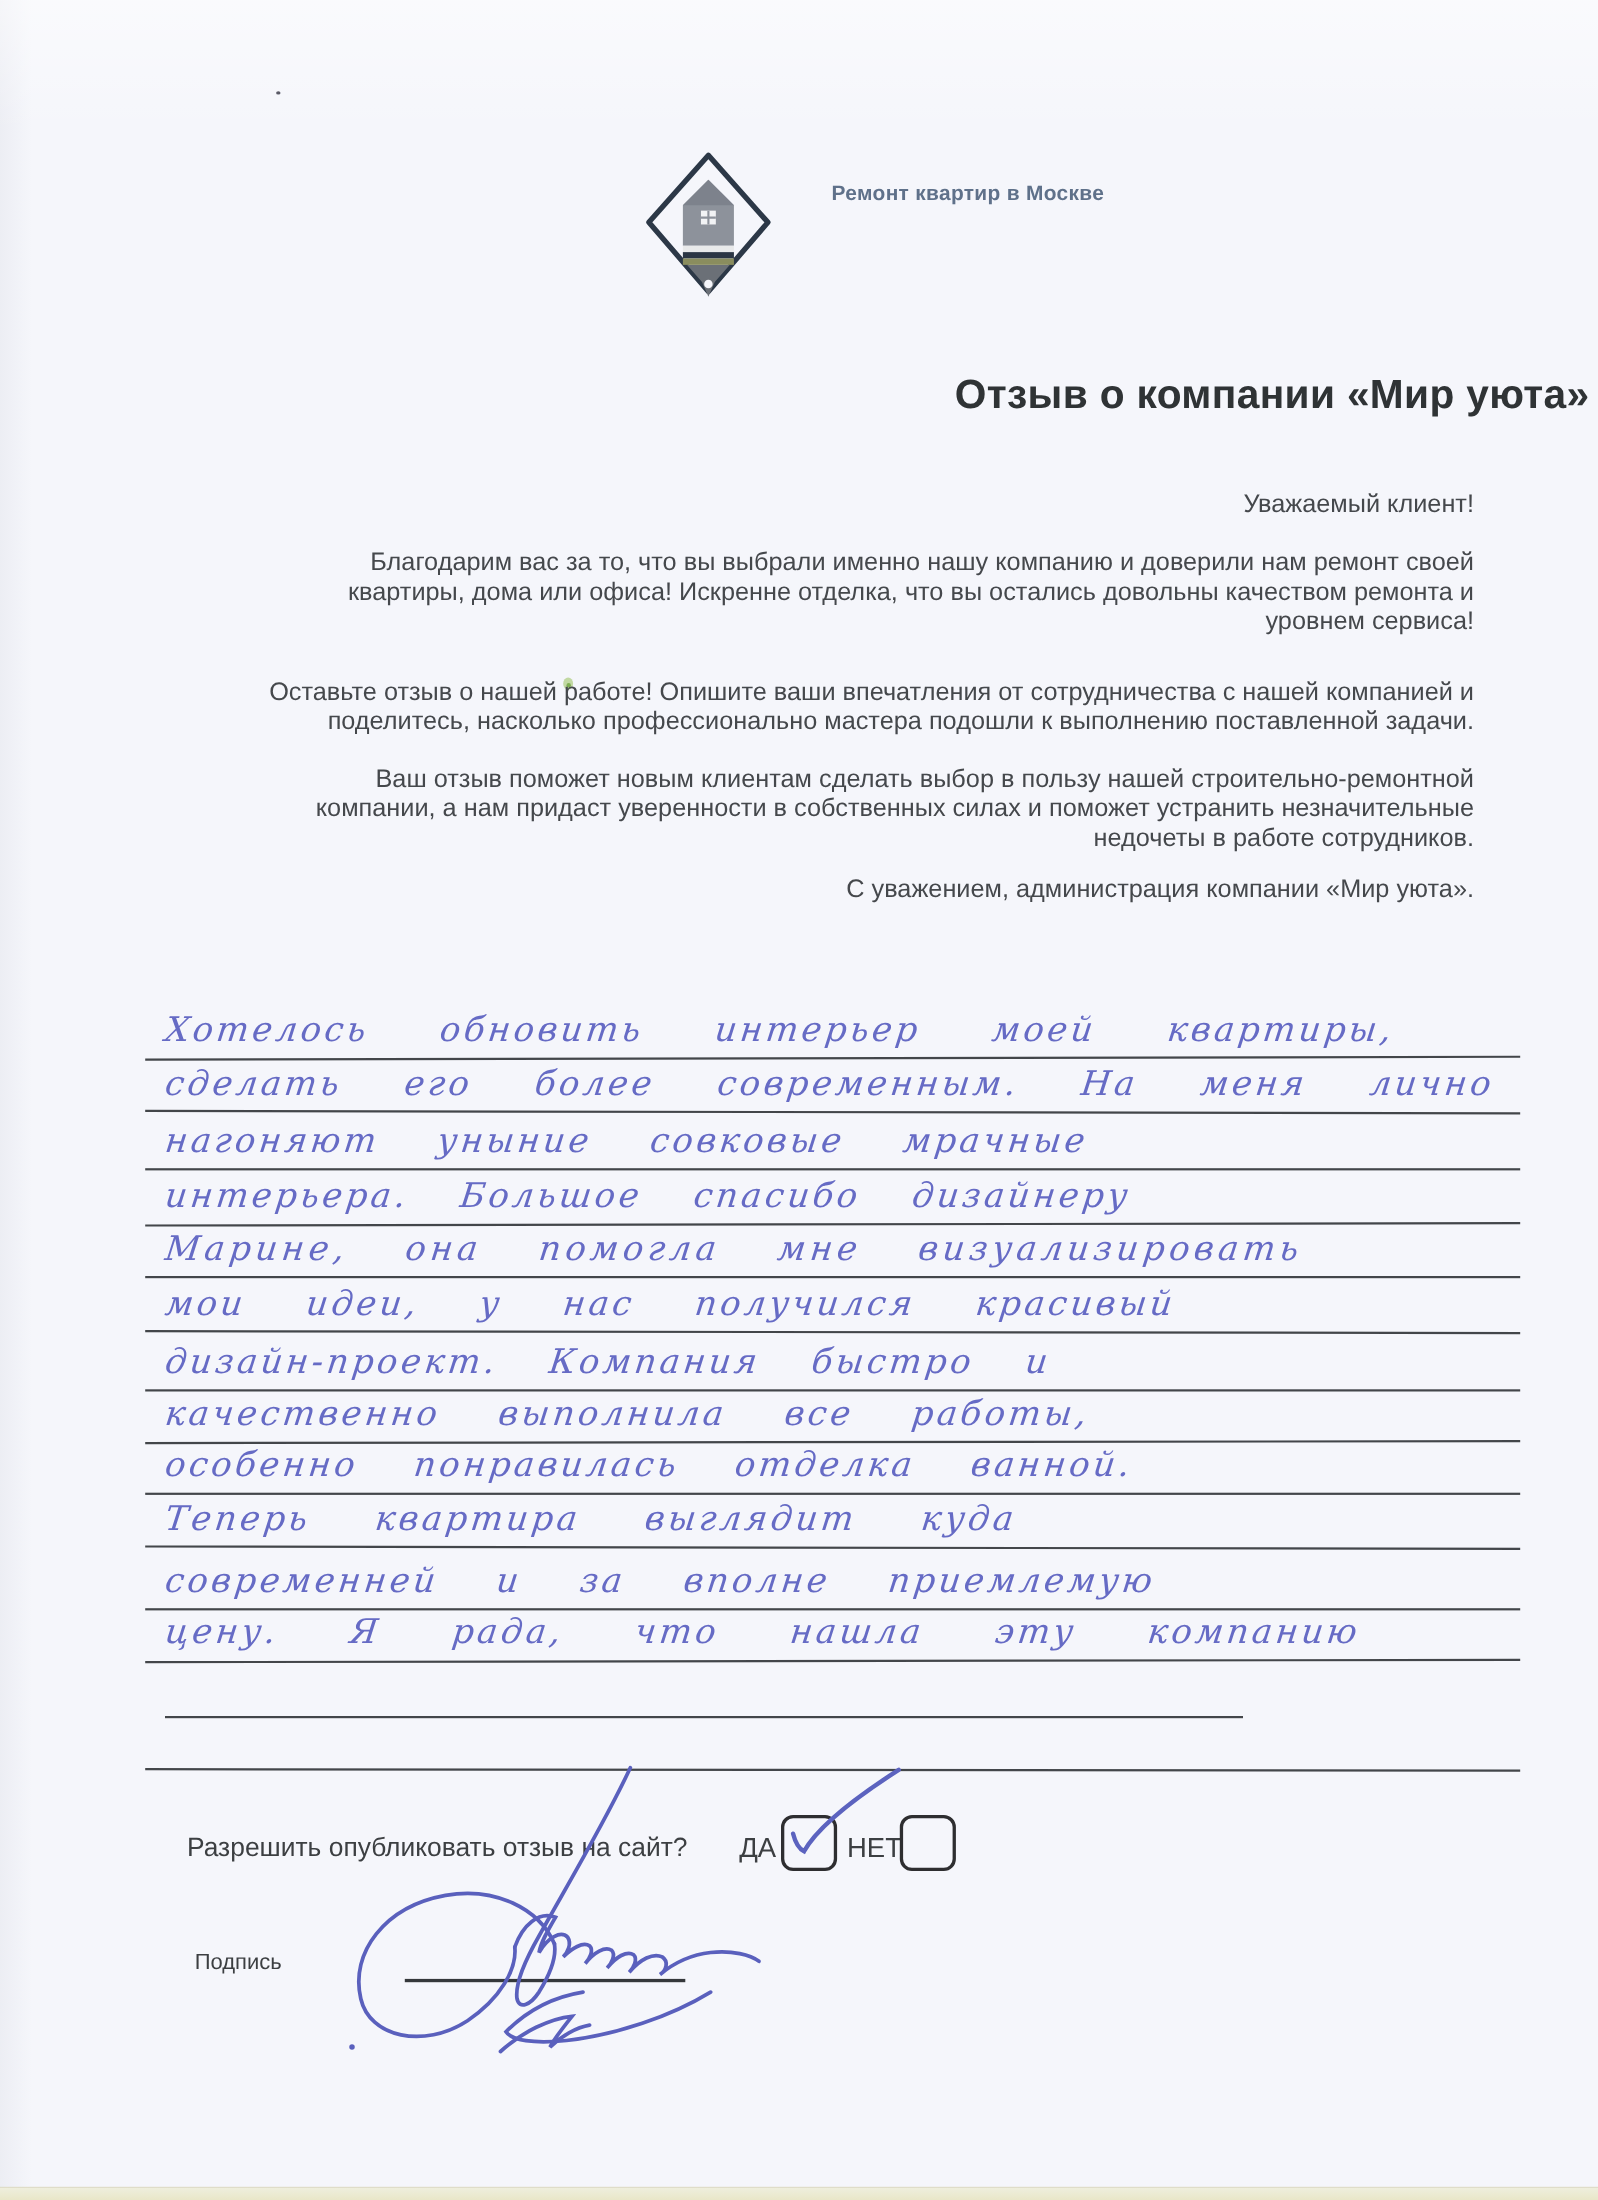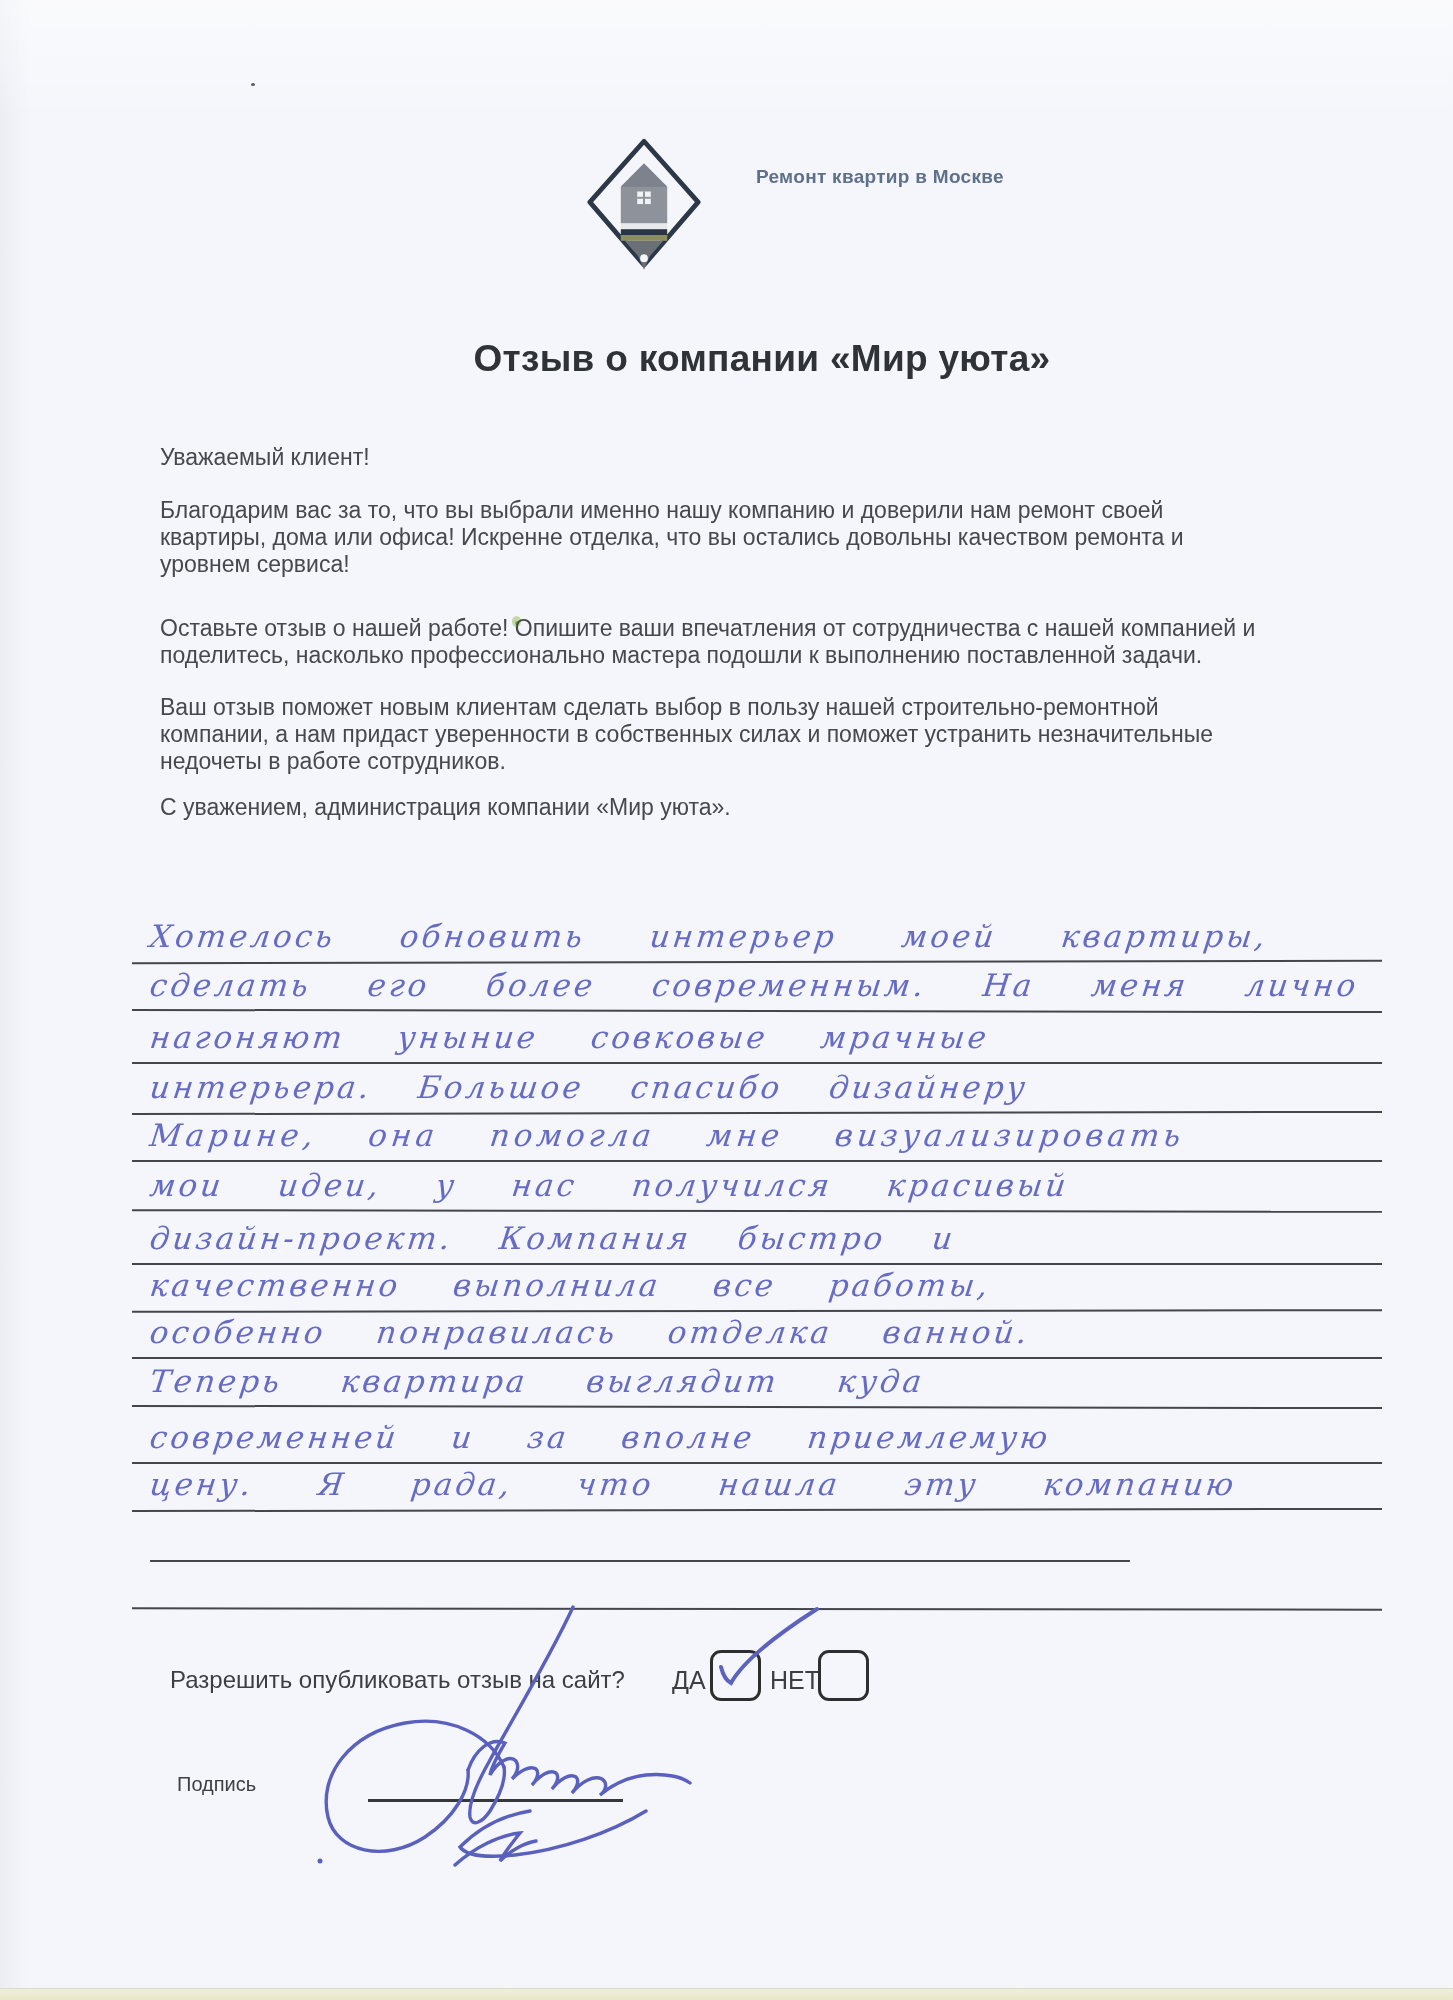--- a/index.html
+++ b/index.html
@@ -20,23 +20,23 @@
   .speck.green{width:9px;height:11px;background:#b8d393;left:512px;top:616px;opacity:.85;}
   .speck.green2{width:4px;height:4px;background:#7fae52;left:515px;top:621px;}
 
   
   .logo-icon{position:absolute;left:586px;top:138px;width:116px;height:136px;}
   .logo-text{position:absolute;left:756px;top:163px;}
   .logo-name{font-size:52px;font-weight:bold;line-height:52px;color:#7e8a9c;letter-spacing:1px;}
   .logo-tagline{font-size:19px;font-weight:bold;color:#5f718a;margin-top:3px;letter-spacing:.3px;}
 
   
-  .title{position:absolute;left:79px;width:1366px;top:338px;text-align:center;
+  .title{position:absolute;left:79px;width:1366px;top:338px;text-align:right;
     font-size:37px;font-weight:bold;color:#2f3335;letter-spacing:.3px;}
-  .par{position:absolute;left:160px;width:1180px;text-align:left;
+  .par{position:absolute;left:160px;width:1180px;text-align:right;
     font-size:23px;line-height:27px;color:#45484c;}
   .greeting{top:444px;}
   .para1{top:497px;}
   .para2{top:615px;}
   .para3{top:694px;}
   .closing{top:794px;}
 
   
   .rule{position:absolute;left:132px;width:1250px;height:2px;background:#43464a;}
   .rule:nth-of-type(1){top:961px;transform:rotate(-.12deg);}

